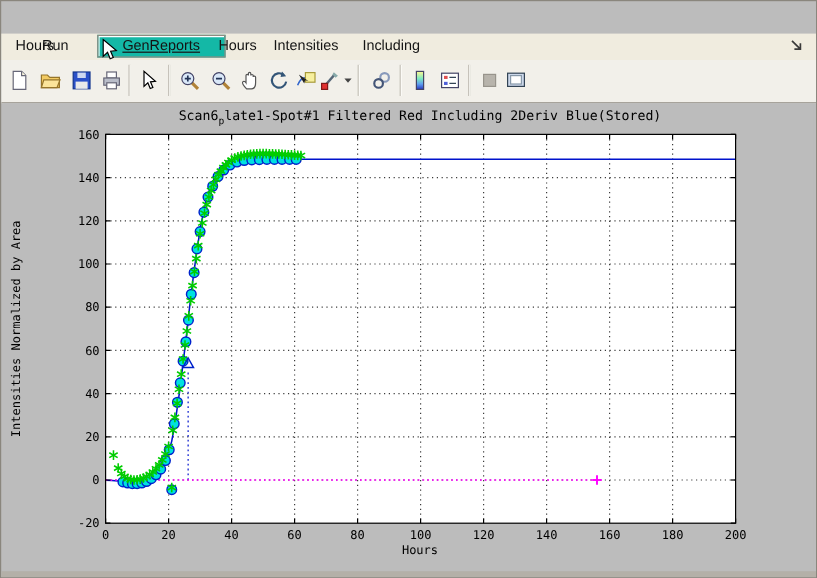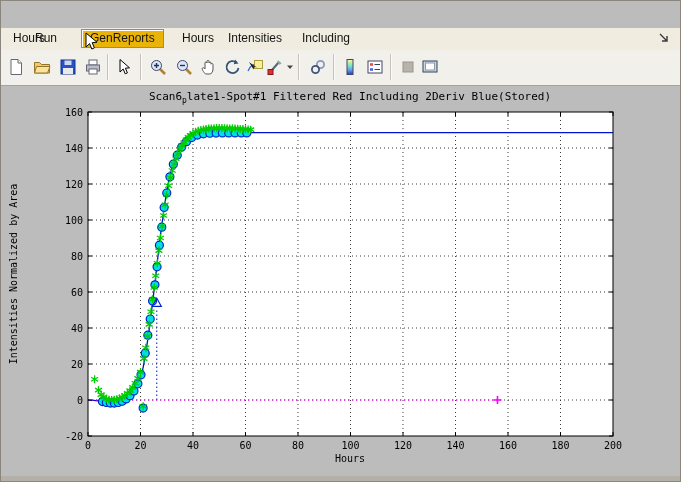--- a/index.html
+++ b/index.html
@@ -10,21 +10,21 @@
             background:linear-gradient(#edebe7,#d3cfc9);border-bottom:1px solid #b7b3ab;}
   .tb-title{position:absolute;left:0;right:0;top:0;height:26px;line-height:26px;text-align:center;
             font-size:12px;font-weight:bold;color:#3c3a36;white-space:nowrap;}
   .tb-icon{position:absolute;left:9px;top:8px;width:9px;height:9px;border:2px solid #bab6ae;border-radius:50%;}
   .tb-btn{position:absolute;top:4px;width:17px;height:17px;border:1px solid #a9a59d;border-radius:50%;
           background:#f5f3ef;display:flex;align-items:center;justify-content:center;cursor:pointer;}
   .tb-btn.shade{right:31px;} .tb-btn.close{right:7px;}
   
   .menubar{position:absolute;left:0;top:27px;right:0;height:22px;background:#f0ecdf;font-size:12px;color:#141414;}
   .mi{position:absolute;top:2px;height:17px;line-height:17px;padding:0 4px;cursor:pointer;}
-  .mi.hover{border:1px solid #8f8b81;background:#eab308;box-shadow:inset 1px 1px 0 #ffffff;padding:0 8px;top:1px;}
+  .mi.hover{border:1px solid #8f8b81;background:#14b8a6;box-shadow:inset 1px 1px 0 #ffffff;padding:0 20px;top:1px;text-decoration:underline;}
   .corner-arrow{position:absolute;right:10px;top:4px;}
   .cursor{position:absolute;left:84px;top:31px;z-index:9;}
   
   .toolbar{position:absolute;left:0;top:49px;right:0;height:35px;background:#f2f0ea;border-bottom:1px solid #a7a39b;}
   .tool{position:absolute;top:6px;width:22px;height:22px;display:flex;align-items:center;justify-content:center;cursor:pointer;}
   .tsep{position:absolute;top:4px;width:1px;height:26px;background:#c6c2ba;border-right:1px solid #fbfaf6;}
   
   .figure{position:absolute;left:2px;top:85px;right:2px;bottom:5px;background:#bcbcbc;}
   .bottom-edge{position:absolute;left:0;right:0;bottom:0;height:5px;background:#b4b0a8;}
   svg text{font-family:"DejaVu Sans Mono",monospace;font-size:10px;fill:#000;}

